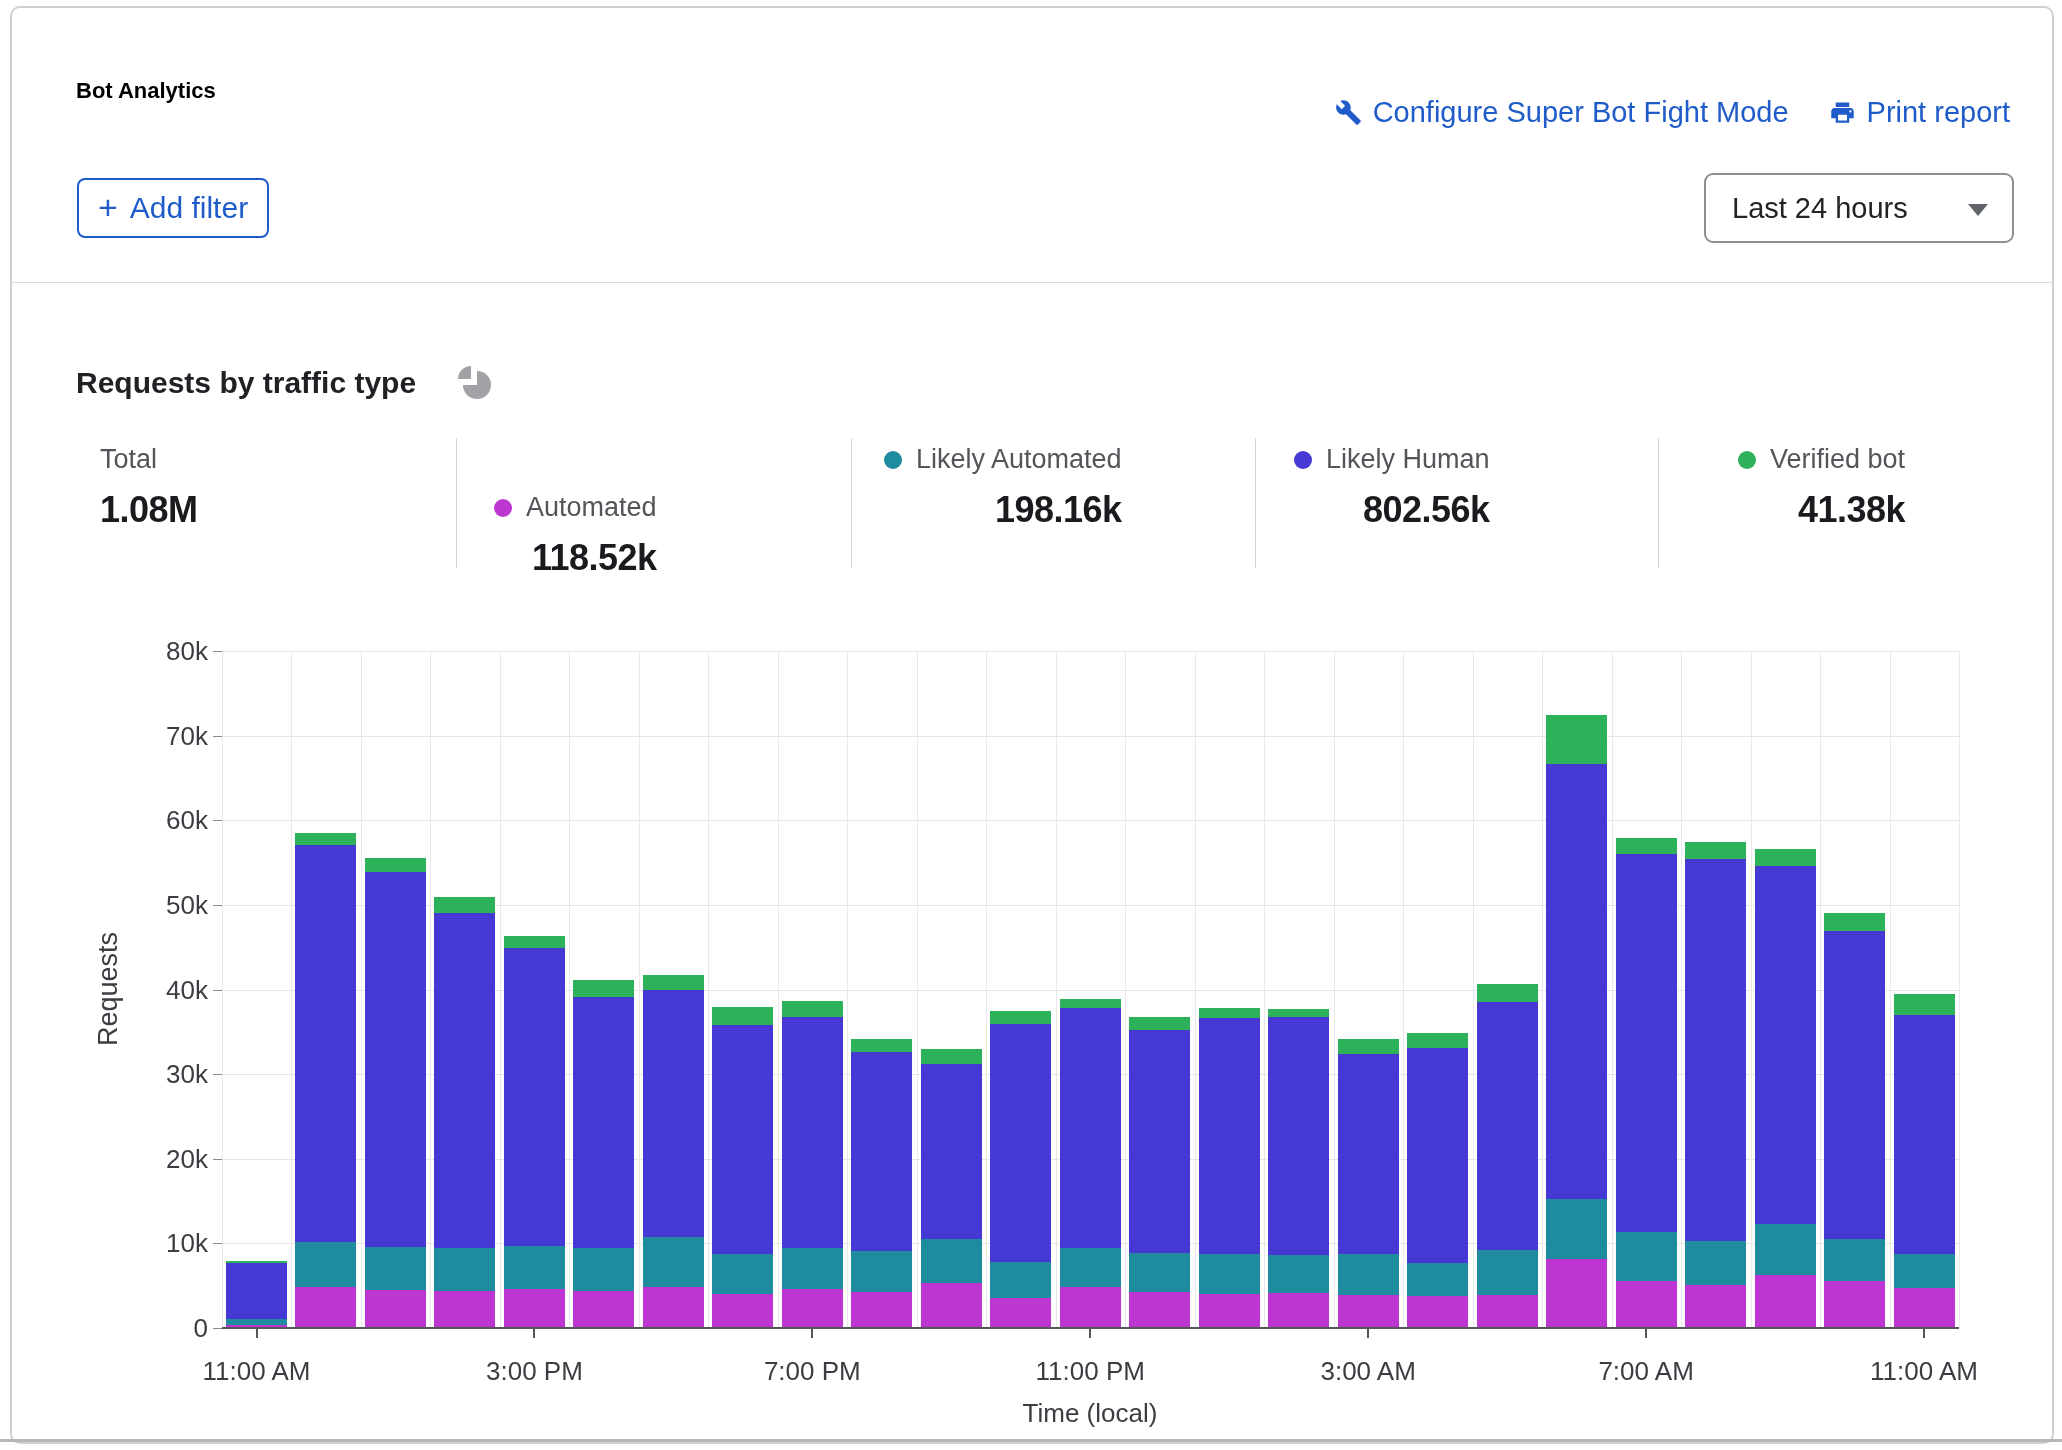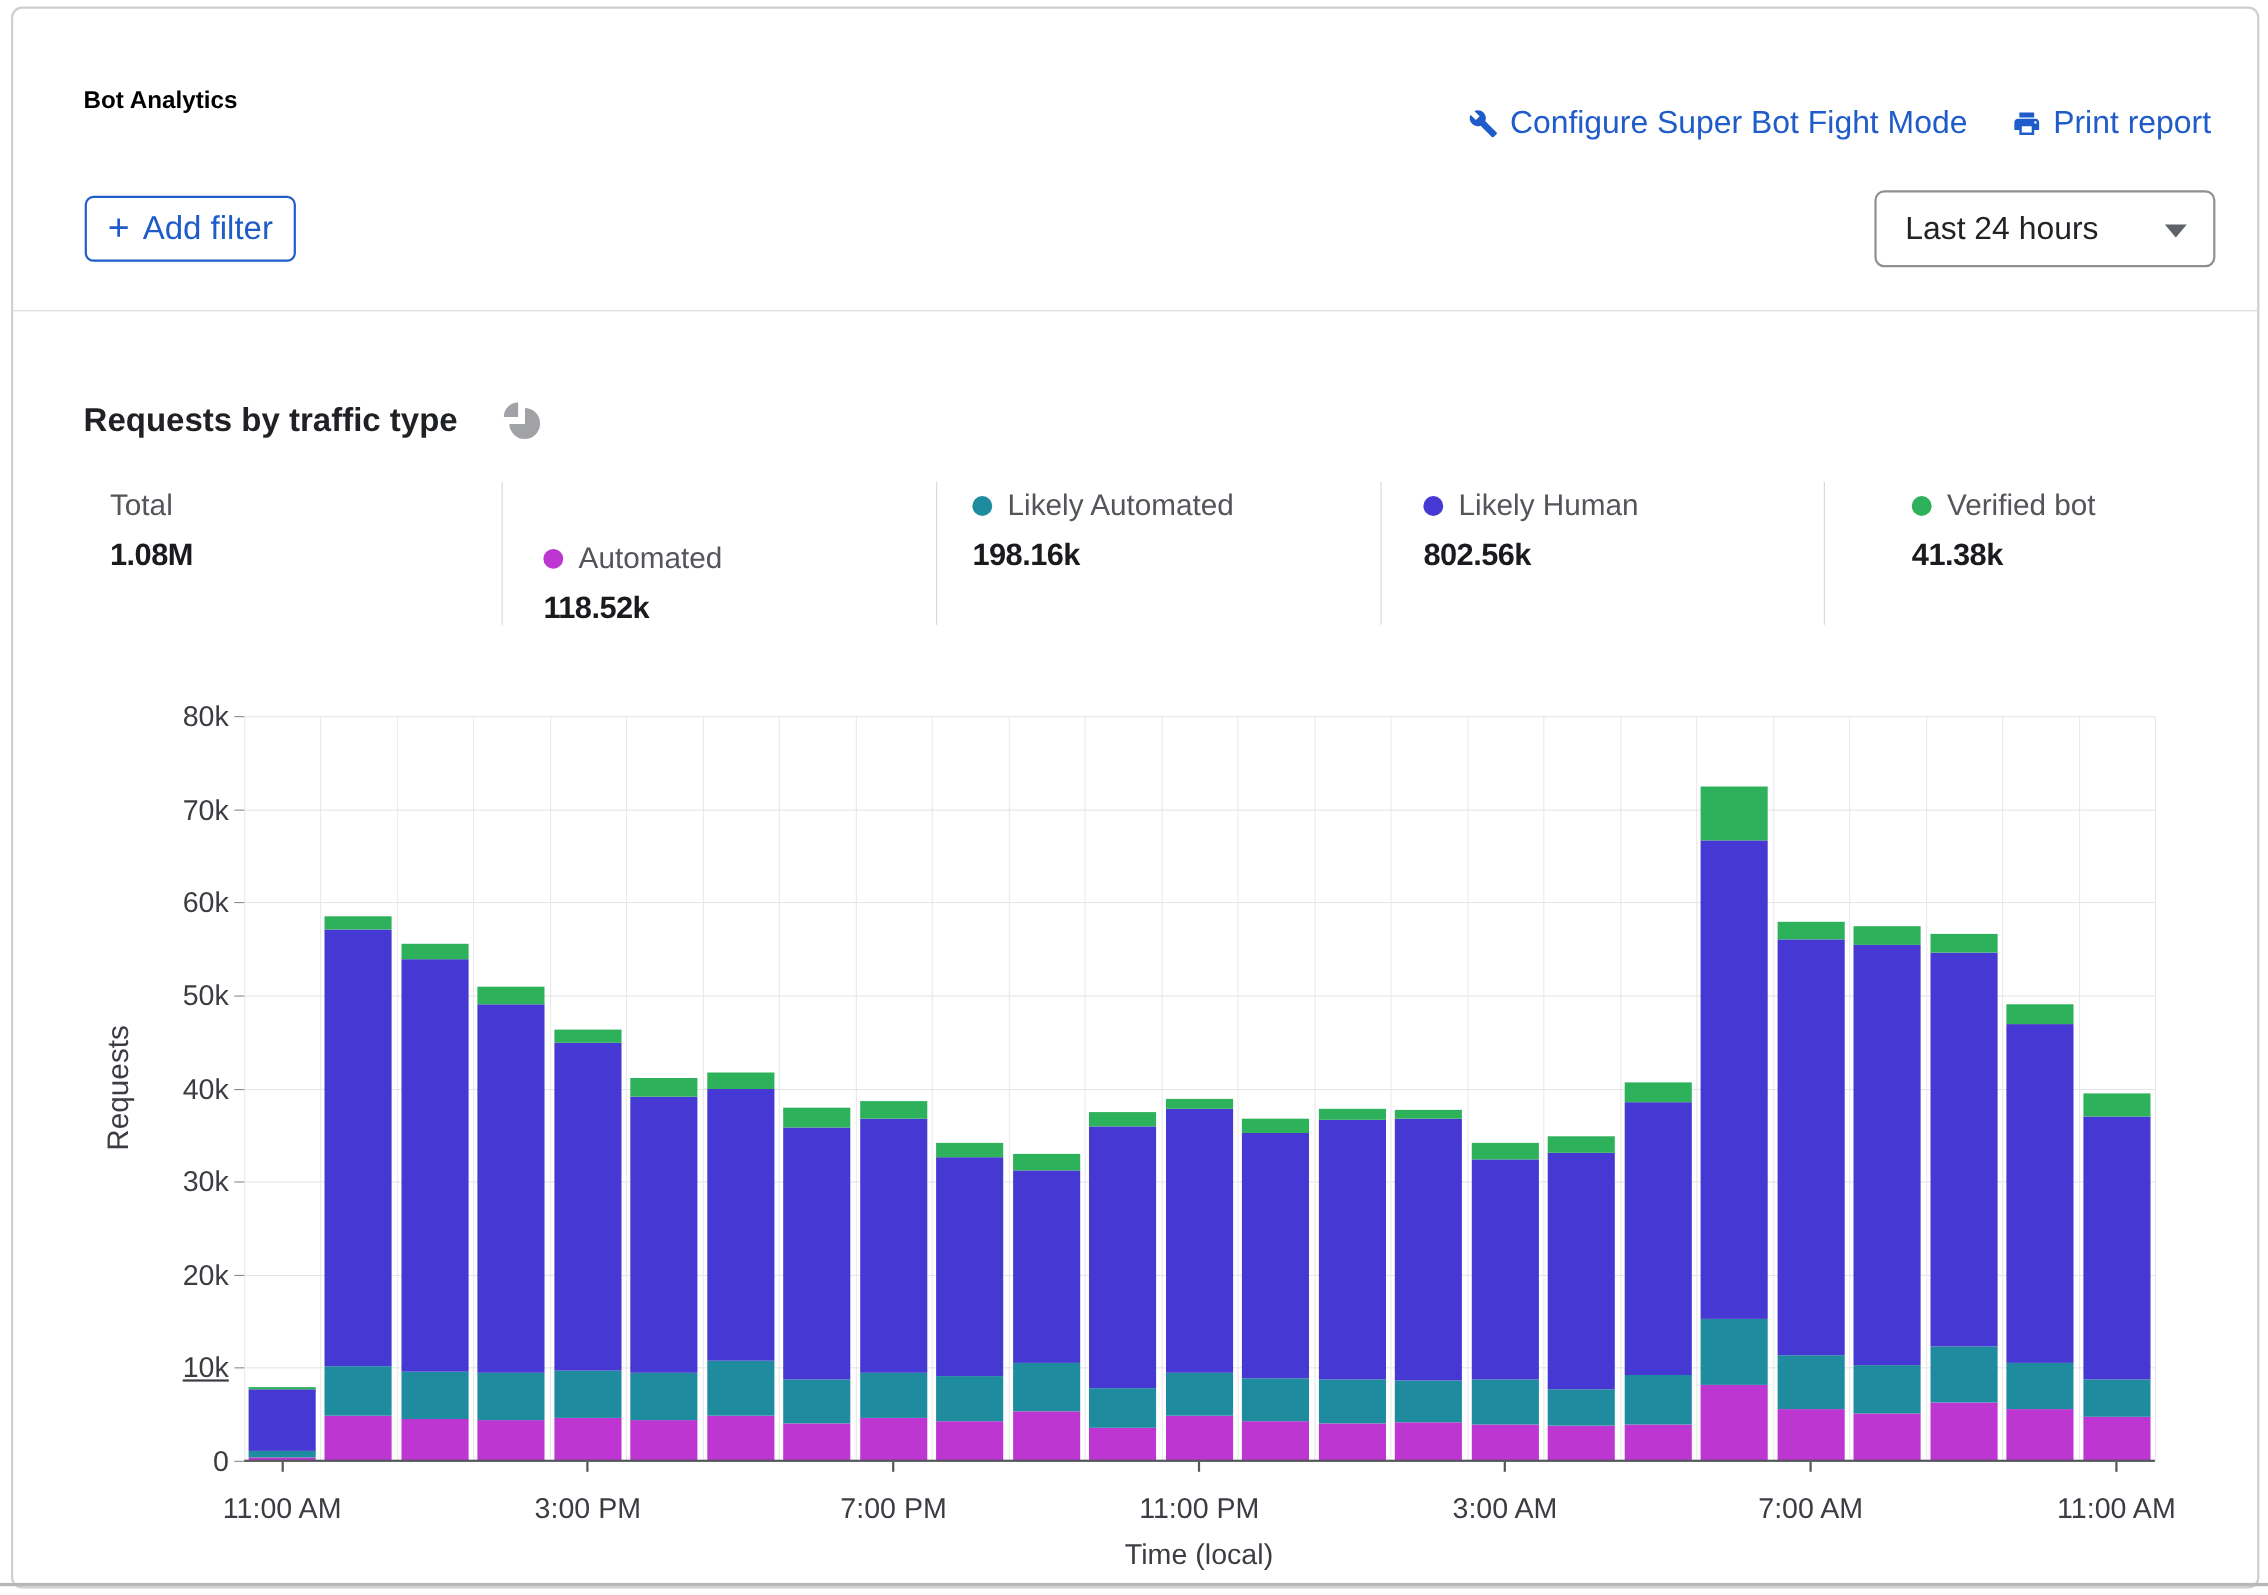--- a/index.html
+++ b/index.html
@@ -37,21 +37,21 @@
   .header-divider { position:absolute; left:10px; top:282px; width:2044px; height:1px; background:#d9d9d9; }
   .section-title { position:absolute; left:76px; top:366px; font-size:30px; font-weight:700; color:#1f2124; }
   .pie { position:absolute; left:458px; top:366px; width:34px; height:34px; }
   .pie-main { position:absolute; left:5px; top:5px; width:28px; height:28px; border-radius:50%;
     background:conic-gradient(#a0a2a6 0 270deg, transparent 270deg 360deg); }
   .pie-wedge { position:absolute; left:0; top:0; width:13px; height:13px; background:#a0a2a6; border-radius:100% 0 0 0; }
   .stat-col { position:absolute; top:444px; }
   .stat-head { display:flex; align-items:center; gap:14px; }
   .stat-dot { width:18px; height:18px; border-radius:50%; }
   .stat-label { font-size:27px; color:#54545a; }
-  .stat-value { margin-top:14px; font-size:28px; font-weight:700; color:#1b1b1f; letter-spacing:-0.5px; }
+  .stat-value { margin-top:14px; font-size:36px; font-weight:700; color:#1b1b1f; letter-spacing:-0.5px;text-align:right; }
   .stat-divider { position:absolute; top:438px; width:1px; height:130px; background:#d6d6d6; }
   .chart-plot { position:absolute; left:222px; top:651px; width:1737px; height:677px; }
   .grid-h { position:absolute; left:0; width:100%; height:1px; background:#e6e6e9; }
   .grid-v { position:absolute; top:0; width:1px; height:100%; background:#e9e9ec; }
   .axis-x { position:absolute; left:0; bottom:-1px; width:100%; height:2px; background:#55555c; }
   .ytick { position:absolute; left:-9px; width:9px; height:1px; background:#8a8a90; }
   .xtick { position:absolute; bottom:-10px; width:2px; height:9px; background:#55555c; }
   .bar-seg { position:absolute; }
   .ylab { position:absolute; width:88px; text-align:right; font-size:26px; color:#3c3c43; }
   .xlab { position:absolute; top:1356px; font-size:26px; color:#3c3c43; white-space:nowrap; transform:translateX(-50%); }
@@ -310,20 +310,20 @@
       <div class="xlab" style="left: 1368.18px;">3:00 AM</div>
       <div class="xlab" style="left: 1646.1px;">7:00 AM</div>
       <div class="xlab" style="left: 1924.02px;">11:00 AM</div>
     </div>
   <div class="x-axis-title">Time (local)</div>
 </div>
 
 <div class="bottom-divider"></div>
 
 <div class="ylab" style="left: 120px; top: 1313px;">0</div>
-<div class="ylab" style="left: 120px; top: 1228.38px; text-decoration: underline;">10k</div>
+<div class="ylab" style="left: 120px; top: 1228.38px;">10k</div>
 <div class="ylab" style="left: 120px; top: 1143.75px;">20k</div>
 <div class="ylab" style="left: 120px; top: 1059.12px;">30k</div>
 <div class="ylab" style="left: 120px; top: 974.5px;">40k</div>
 <div class="ylab" style="left: 120px; top: 889.875px;">50k</div>
 <div class="ylab" style="left: 120px; top: 805.25px;">60k</div>
 <div class="ylab" style="left: 120px; top: 720.625px;">70k</div>
 <div class="ylab" style="left: 120px; top: 636px;">80k</div>
 
 </body></html>

